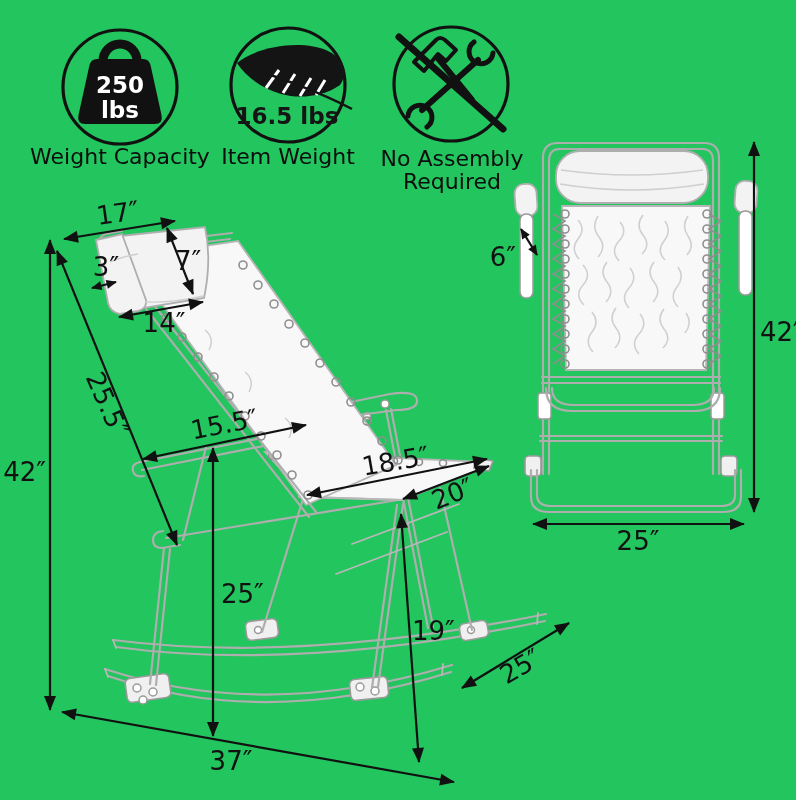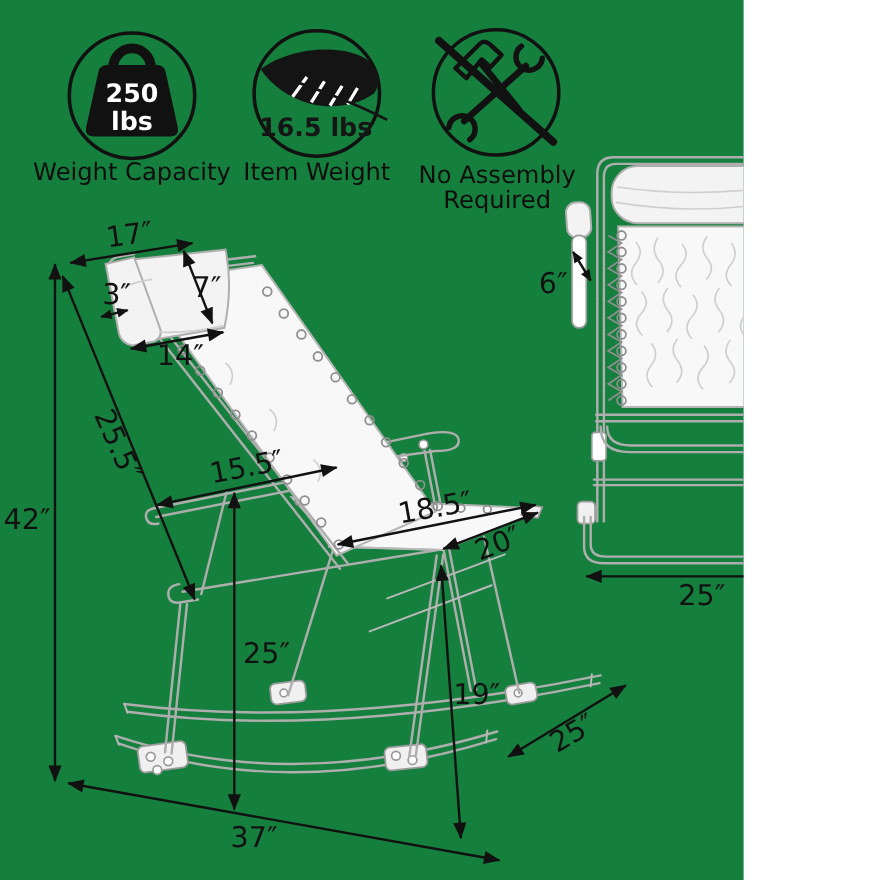--- a/index.html
+++ b/index.html
@@ -1,16 +1,16 @@
 <!DOCTYPE html>
 <html><head>
 <meta charset="utf-8">
 <style>
   html,body{margin:0;padding:0;background:#ffffff;}
-  #stage{position:relative;width:676px;height:800px;background:#15803d;overflow:hidden;}
+  #stage{position:relative;width:796px;height:800px;background:#22c55e;overflow:hidden;}
   svg{display:block;}
   text{font-family:"DejaVu Sans", sans-serif;fill:#151515;}
   .dim{font-size:26px;fill:#111111;}
   .lbl{font-size:22px;fill:#0d0d0d;}
   .icontext{font-size:23px;font-weight:600;}
   .white{fill:#ffffff;}
   .tube{stroke:#aeaeae;stroke-width:2.2;fill:none;stroke-linecap:round;}
   .tube-thin{stroke:#b8b8b8;stroke-width:1.8;fill:none;stroke-linecap:round;}
   .fabric{fill:#f8f8f8;stroke:#b5b5b5;stroke-width:1.8;}
   .soft{fill:#f3f3f3;stroke:#aeaeae;stroke-width:1.8;}

